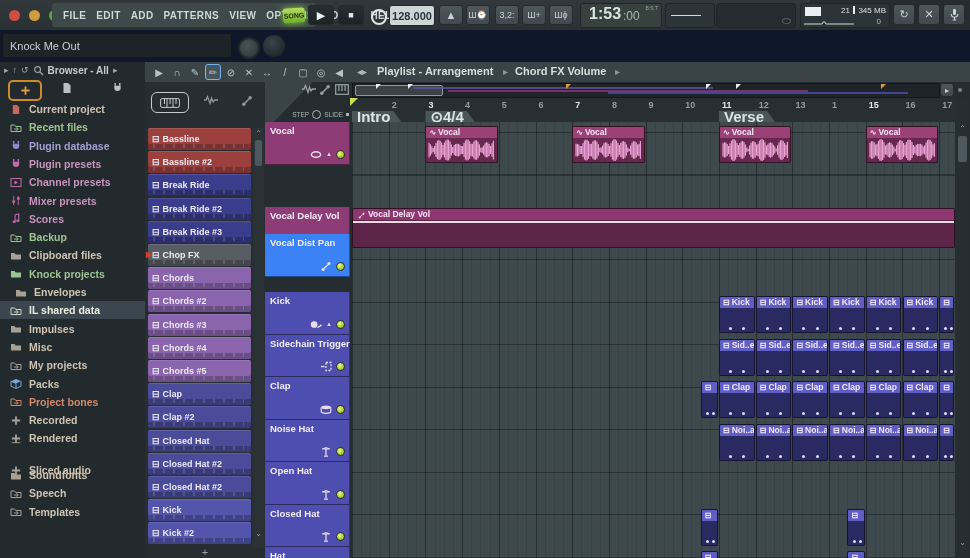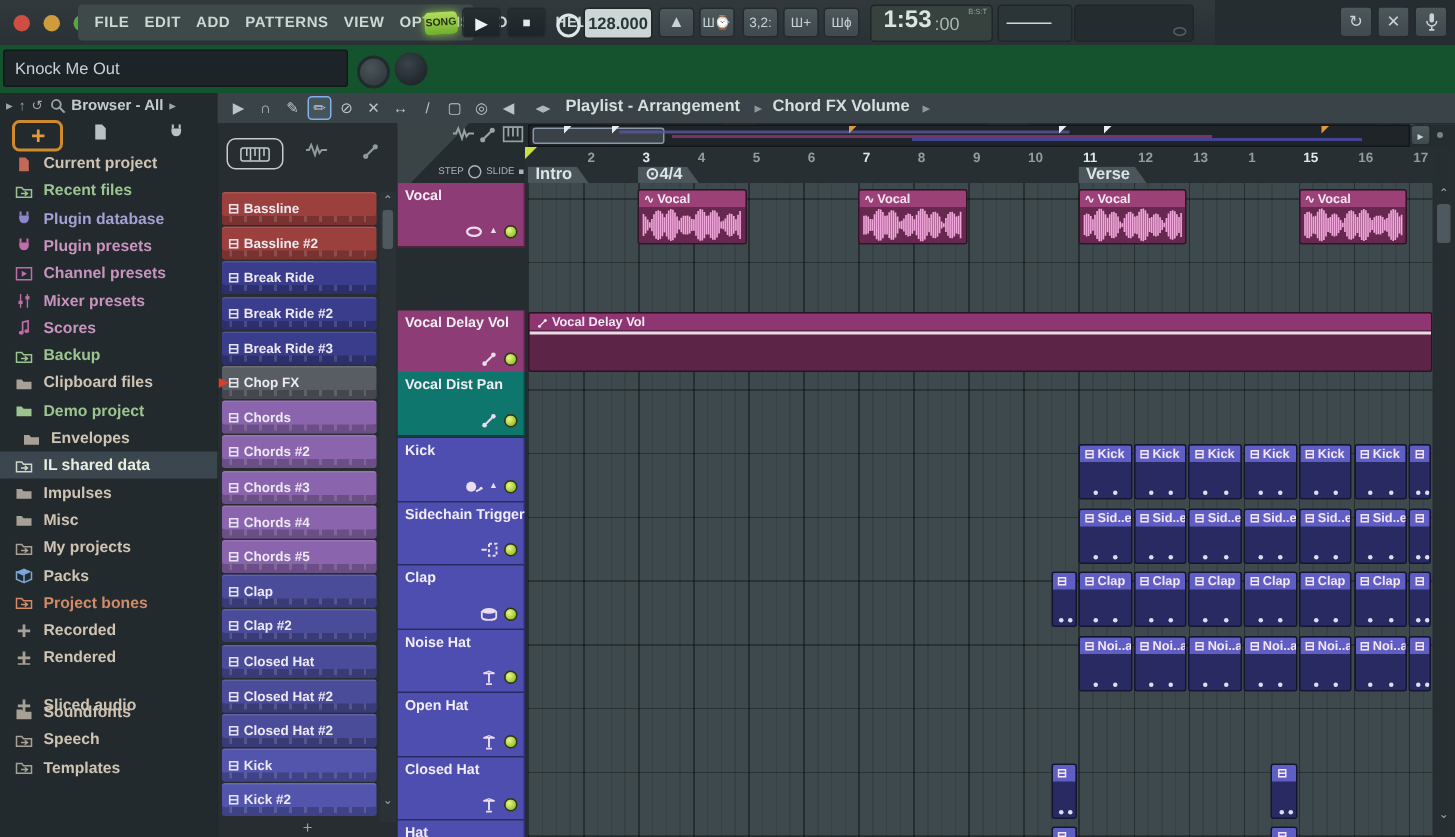--- a/index.html
+++ b/index.html
@@ -40,21 +40,21 @@
   .tri{font-size:6px;color:#e8dcee;}
   
   #grid{position:absolute;left:352px;top:122px;width:603px;height:436px;overflow:hidden;
     background:
       repeating-linear-gradient(0deg, rgba(0,0,0,.32) 0 1px, transparent 1px 42.5px),
       repeating-linear-gradient(90deg, rgba(0,0,0,.30) 0 1px, transparent 1px 36.7px),
       repeating-linear-gradient(90deg, rgba(0,0,0,.10) 0 1px, transparent 1px 9.175px),
       #3e494d;}
   #timeband{position:absolute;left:350px;top:98px;width:607px;height:24px;background:#272f32;border-bottom:1px solid #1c2225;}
   .barnum{position:absolute;top:2px;font-size:9px;font-weight:bold;}
-  .marker{position:absolute;top:13px;height:11px;line-height:11px;background:#4b565c;color:#dbe5e5;font-size:11px;font-weight:bold;padding:0 11px 0 5px;clip-path:polygon(0 0,calc(100% - 8px) 0,100% 100%,0 100%);}
+  .marker{position:absolute;top:13px;height:11px;line-height:11px;background:#4b565c;color:#dbe5e5;font-size:15px;font-weight:bold;padding:0 11px 0 5px;clip-path:polygon(0 0,calc(100% - 8px) 0,100% 100%,0 100%);}
   #overview{position:absolute;left:352px;top:83px;width:586px;height:13px;background:#1e2427;border:1px solid #121719;}
   .clip{position:absolute;border-radius:2px;overflow:hidden;box-sizing:border-box;border:1px solid rgba(0,0,0,.5);}
   .clip .ct{height:11px;line-height:11px;font-size:8.5px;font-weight:bold;padding:0 3px;white-space:nowrap;color:#f4e6f0;display:flex;align-items:center;gap:2px;}
   .cdot{position:absolute;bottom:2px;width:3px;height:3px;border-radius:50%;background:#d9def4;}
   .sb{position:absolute;background:#2b3235;}
   .sb .thumb{position:absolute;background:#4d585f;border-radius:2px;}
   .sb .arr{position:absolute;color:#97a3a7;font-size:8px;text-align:center;width:100%;}
   .knob{position:absolute;border-radius:50%;}
   .dim{color:#8e9ea2;}
   .bright{color:#e0eaeb;}
@@ -97,37 +97,47 @@
       <span class="abs" style="left:8px;top:1px;font-size:16px;font-weight:bold;">1:53</span>
       <span class="abs" style="left:42px;top:5px;font-size:12px;color:#a9b8b2;">:00</span>
       <span class="abs" style="right:3px;top:1px;font-size:5px;color:#93a39d;">B:S:T</span>
     </div>
     <div class="lcd-dark abs" style="left:665px;top:3px;width:48px;height:23px;background:#2b3437;">
       <div class="abs" style="left:5px;top:11px;width:30px;height:1px;background:#cfdad6;"></div>
     </div>
     <div class="lcd-dark abs" style="left:716px;top:3px;width:78px;height:23px;background:#242c2f;">
       <div class="abs" style="right:4px;bottom:3px;width:7px;height:4px;border:1px solid #55605f;border-radius:50%;"></div>
     </div>
+    <div class="lcd-dark abs" style="left:800px;top:3px;width:88px;height:23px;background:#2b3437;">
+      <div class="abs" style="left:4px;top:3px;width:16px;height:9px;background:#e9efef;"></div>
+      <span class="abs" style="left:40px;top:2px;font-size:8px;color:#d5e0dc;">21</span>
+      <span class="abs" style="left:52px;top:2px;width:2px;height:8px;background:#e6eeee;"></span>
+      <span class="abs" style="right:3px;top:2px;font-size:8px;color:#d5e0dc;">345 MB</span>
+      <span class="abs" style="right:8px;bottom:1px;font-size:8px;color:#aeb9b5;">0</span>
+      <svg class="abs" style="left:3px;bottom:2px;" width="50" height="7">
+          <path d="M0 6h18q2-5 4 0h28" stroke="#cfdad6" fill="none" stroke-width="1"></path>
+        </svg>
+    </div>
     <div class="tile" style="left:893px;top:4px;width:22px;height:21px;">
         <span>↻</span>
       </div>
     <div class="tile" style="left:918px;top:4px;width:22px;height:21px;">
         <span>✕</span>
       </div>
     <div class="tile" style="left:943px;top:4px;width:22px;height:21px;">
         <span id="mic-ic">
           <svg viewBox="0 0 12 12" width="12" height="12">
             <rect x="4.6" y="0.8" width="2.8" height="5.6" rx="1.4" fill="currentColor"></rect>
             <path d="M3 5.6a3 3 0 006 0M6 8.8v2.2M4.4 11h3.2" fill="none" stroke="currentColor"></path>
           </svg>
         </span>
       </div>
   </div>
 
-  <div class="abs" style="left:0;top:30px;width:970px;height:32px;background:#14532d;border-bottom:1px solid #202629;">
+  <div class="abs" style="left:0;top:30px;width:970px;height:32px;background:#0f172a;border-bottom:1px solid #202629;">
     <div class="abs" style="left:2px;top:3px;width:230px;height:25px;background:#1d2427;border:1px solid #12181a;border-radius:2px;display:flex;align-items:center;padding-left:7px;box-sizing:border-box;font-size:11px;color:#c8d2d2;">Knock Me Out</div>
     <div class="knob" style="left:238px;top:7px;width:18px;height:18px;border:2px solid #222a2d;background:radial-gradient(circle at 40% 35%,#49545a,#2b3336);"></div>
     <div class="knob" style="left:263px;top:5px;width:22px;height:22px;background:radial-gradient(circle at 40% 35%,#39434a,#171d20);"></div>
     <div class="abs" style="left:300px;top:45px;width:115px;height:2px;background:#262e31;"></div>
     <div class="abs" style="left:306px;top:38px;width:8px;height:15px;background:#161d20;border:1px solid #0b1113;border-radius:3px;"></div>
     <div id="tb2-buttons">
         <div class="tile active" style="left: 404px; top: 35px; width: 22px; height: 22px;">
           <svg viewBox="0 0 14 11" width="14" height="11">
             <rect x="0.7" y="0.7" width="12.6" height="9.6" fill="none" stroke="currentColor" stroke-width="1.2"></rect>
             <path d="M3.9 1v6M7 1v6M10.1 1v6" stroke="currentColor" stroke-width="1.2"></path>
@@ -342,21 +352,21 @@
             </svg>
           </div>
           <div>Clipboard files</div>
         </div>
         <div class="br-item" style="top: 202.7px; color: rgb(156, 196, 145);">
           <div class="ic" style="color: rgb(156, 196, 145);">
             <svg viewBox="0 0 12 10" width="12" height="10">
               <path d="M1 2.5h3.5L5.7 4H11v5H1z" fill="currentColor"></path>
             </svg>
           </div>
-          <div>Demo project</div>
+          <div>Knock projects</div>
         </div>
         <div class="br-item" style="top: 221px; color: rgb(207, 195, 178); padding-left: 15px;">
           <div class="ic" style="color: rgb(168, 160, 150);">
             <svg viewBox="0 0 12 10" width="12" height="10">
               <path d="M1 2.5h3.5L5.7 4H11v5H1z" fill="currentColor"></path>
             </svg>
           </div>
           <div>Envelopes</div>
         </div>
         <div class="br-item sel" style="top: 239.3px; color: rgb(231, 238, 222);">
@@ -983,21 +993,21 @@
           <div>
             <svg viewBox="0 0 12 12" width="12" height="12">
               <circle cx="2.8" cy="9.2" r="1.7" fill="currentColor"></circle>
               <circle cx="9.2" cy="2.8" r="1.7" fill="currentColor"></circle>
               <path d="M3.8 8.2l4.4-4.4" stroke="currentColor" stroke-width="1.5"></path>
             </svg>
           </div>
           <div class="led"></div>
         </div>
       </div>
-      <div class="trk" style="top: 126px; height: 42.5px; background: #0f766e;">
+      <div class="trk" style="top: 112px; height: 42.5px; background: #3b82f6;">
         <div class="nm">Vocal Dist Pan</div>
         <div class="ics">
           <div>
             <svg viewBox="0 0 12 12" width="12" height="12">
               <circle cx="2.8" cy="9.2" r="1.7" fill="currentColor"></circle>
               <circle cx="9.2" cy="2.8" r="1.7" fill="currentColor"></circle>
               <path d="M3.8 8.2l4.4-4.4" stroke="currentColor" stroke-width="1.5"></path>
             </svg>
           </div>
           <div class="led"></div>

